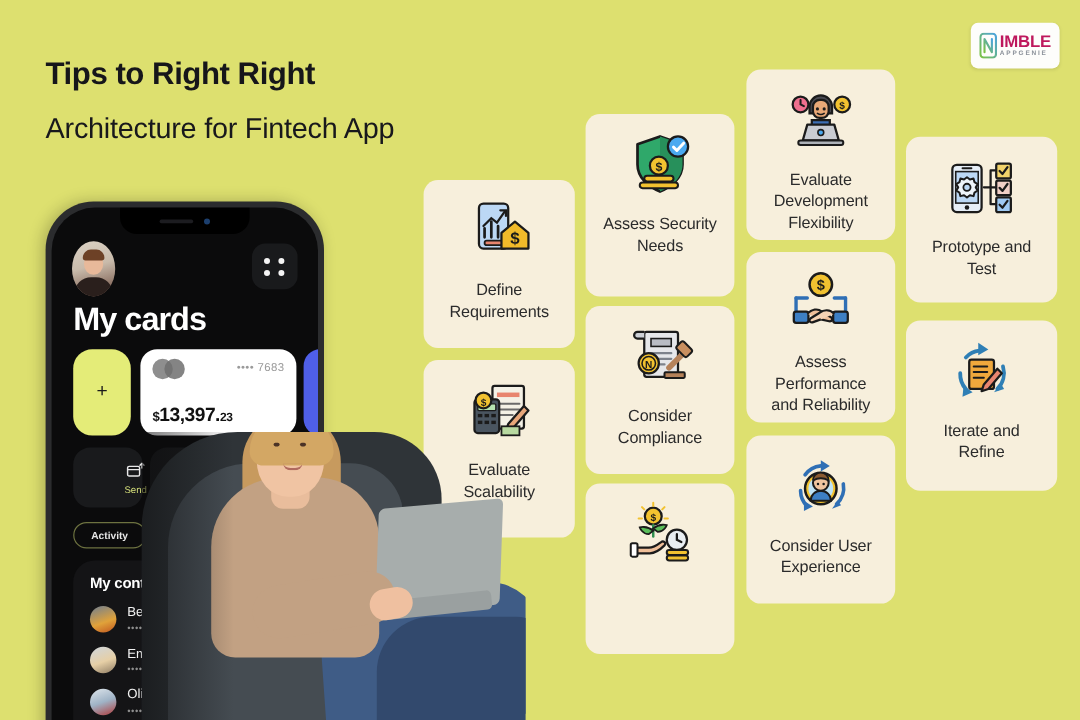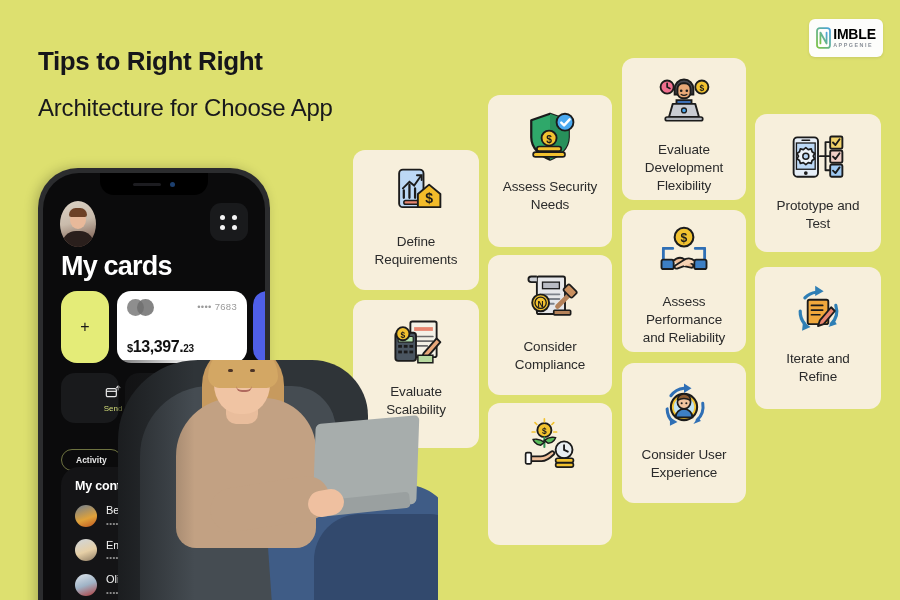--- a/index.html
+++ b/index.html
@@ -48,21 +48,21 @@
     align-items: center;
     justify-content: center;
     gap: 2px;
     padding: 3px 5px;
     box-shadow: 0 1px 3px rgba(0,0,0,0.10);
   }
   #logo-mark { width: 15px; height: 22px; flex: none; }
   #logo-words { display: flex; flex-direction: column; line-height: 1; }
   #logo-name {
     font-size: 14px; font-weight: 800;
-    color: #000000; letter-spacing: -0.2px;
+    color: #be185d; letter-spacing: -0.2px;
   }
   #logo-sub {
     font-size: 5.4px; font-weight: 700;
     color: #8a9099; letter-spacing: 1.5px;
     margin-top: 2px;
   }
 
   
   .card {
     position: absolute;
@@ -204,21 +204,21 @@
     width: 58px; height: 50px;
     background: #191a1c; border-radius: 14px;
     display: flex; flex-direction: column; align-items: center; justify-content: center; gap: 4px;
   }
   #btn-send { left: 18px; padding-left: 46px; }
   #btn-receive { left: 82px; }
   .act-btn .lbl { font-size: 8px; color: #d5df7a; }
   .act-btn svg { width: 16px; height: 16px; }
 
   #activity-pill {
-    position: absolute; left: 18px; top: 276px;
+    position: absolute; left: 18px; top: 262px;
     padding: 5px 14px;
     border: 1px solid #6d7240; border-radius: 14px;
     font-size: 8.5px; color: #e8e8e8; font-weight: 600;
   }
 
   #contacts-panel {
     position: absolute; left: 18px; top: 294px;
     width: 200px; height: 180px;
     background: #141416; border-radius: 18px;
     padding: 12px 14px;
@@ -323,21 +323,21 @@
     pointer-events: none;
   }
 </style>
 </head>
 <body>
 
 <div id="stage">
 
   <div id="headline">
     <div id="title-line1">Tips to Right Right</div>
-    <div id="title-line2">Architecture for Choose App</div>
+    <div id="title-line2">Architecture for Fintech App</div>
   </div>
 
   <div id="logo-box">
     <svg id="logo-mark" viewBox="0 0 22 32">
       <defs>
         <linearGradient id="lg" x1="0" y1="1" x2="1" y2="0">
           <stop offset="0" stop-color="#7cc242"></stop>
             <stop offset="1" stop-color="#4aa3df"></stop>
         </linearGradient>
       </defs>

